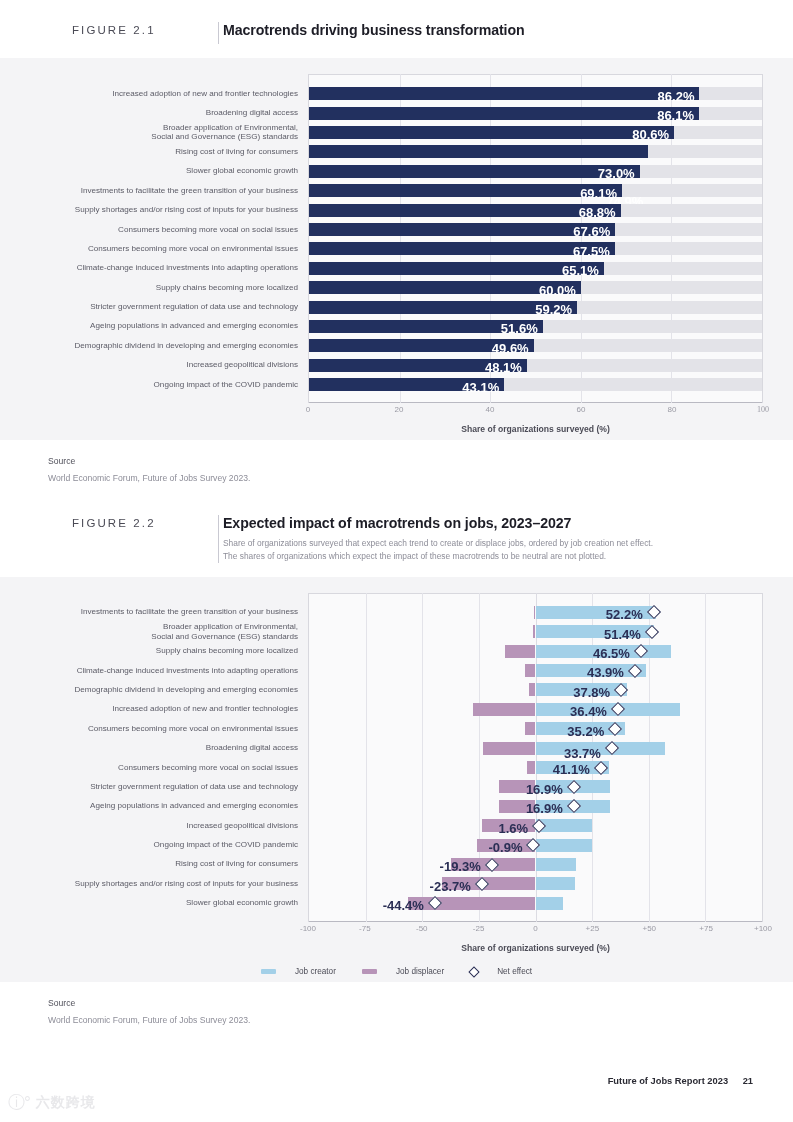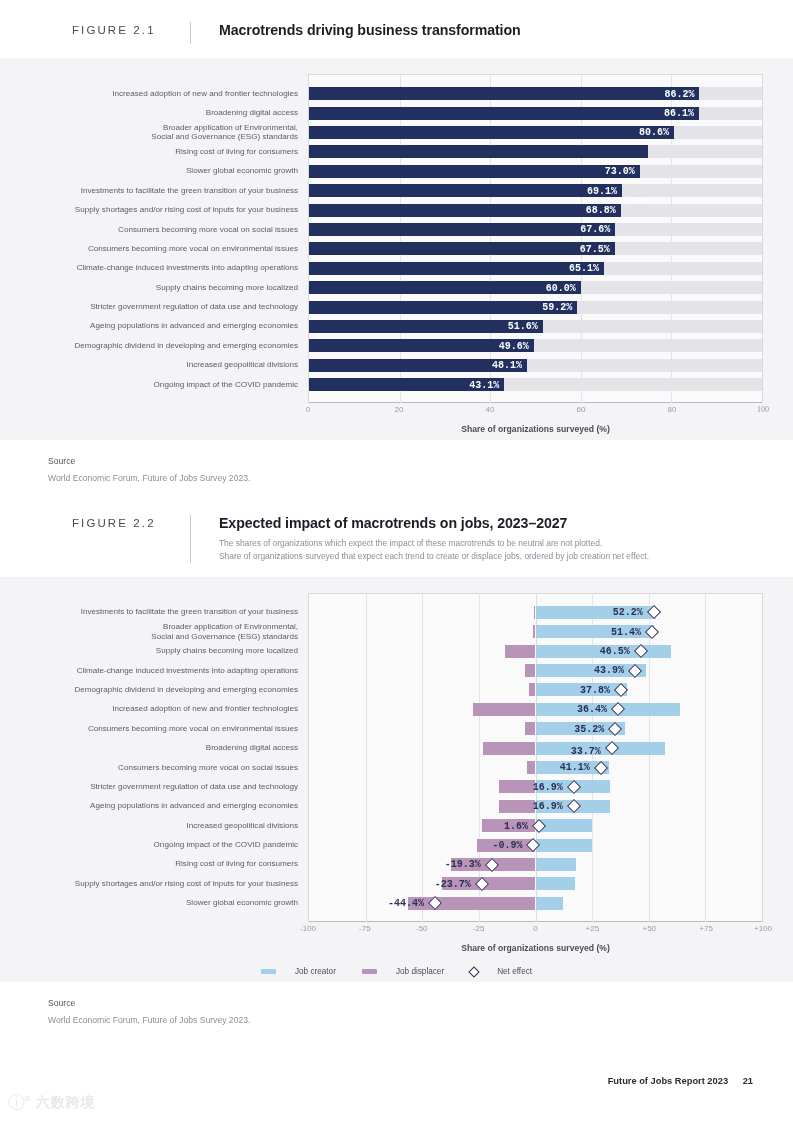--- a/index.html
+++ b/index.html
@@ -14,21 +14,21 @@
   }
 
   
   .figure { position:relative; }
   .fig-header { display:flex; align-items:flex-start; padding:22px 30px 14px 72px; background:#ffffff; }
   .fig-num {
     width:118px; flex:0 0 118px;
     font-size:11.5px; letter-spacing:2.1px; color:#4a4a55;
     font-weight:400; padding-top:2px;
   }
-  .fig-titlewrap { border-left:1px solid #c9c9d2; padding-left:28px; flex:1; }
+  .fig-titlewrap { border-left:1px solid #c9c9d2; padding-left:4px; flex:1;margin-left:28px; }
   .fig-title { font-size:14.2px; font-weight:700; color:#1d1d26; letter-spacing:-0.1px; margin-bottom:6px; }
   .fig-sub { font-size:8.4px; color:#8d8d98; line-height:1.5; }
 
   
   .panel { background:#f4f4f6; padding:0 30px 6px 30px; }
   .panel-inner { display:flex; padding-top:16px; }
   .cat-col { width:278px; flex:0 0 278px; padding-right:10px; }
   .plot-col { flex:1; position:relative; }
 
   .cat-label {
@@ -49,22 +49,22 @@
     background:#e3e3e9;
   }
   .plot-top-rule { position:absolute; left:0; right:0; top:0; height:1px; background:#d8d8de; }
   .plot-bot-rule { position:absolute; left:0; right:0; bottom:0; height:1px; background:#b9b9c2; }
   .track { position:absolute; left:0; right:0; background:#e3e3e8; }
   .bar { position:absolute; }
   .bar-dark { background:#22305f; }
   .bar-blue { background:#a3d0e8; }
   .bar-purple { background:#b794b8; }
   .val {
-    position:absolute; font-size:10px; font-weight:700;
-    white-space:nowrap; line-height:1;font-family:Liberation Mono, monospace;
+    position:absolute; font-size:13px; font-weight:700;
+    white-space:nowrap; line-height:1;
   }
   .val-in { color:#ffffff; }
   .val-net { color:#2b2f55; }
   .diamond {
     position:absolute; width:10px; height:10px;
     background:#ffffff; border:1.3px solid #2b2f55;
     transform:rotate(45deg);
   }
 
   
@@ -273,22 +273,22 @@
     <div class="source-txt">World Economic Forum, Future of Jobs Survey 2023.</div>
   </div>
 </div>
 
 <div class="figure">
 
   <div class="fig-header">
     <div class="fig-num">FIGURE 2.2</div>
     <div class="fig-titlewrap">
       <div class="fig-title">Expected impact of macrotrends on jobs, 2023–2027</div>
+      <div class="fig-sub">Share of organizations surveyed that expect each trend to create or displace jobs, ordered by job creation net effect.</div>
       <div class="fig-sub">The shares of organizations which expect the impact of these macrotrends to be neutral are not plotted.</div>
-      <div class="fig-sub">Share of organizations surveyed that expect each trend to create or displace jobs, ordered by job creation net effect.</div>
     </div>
   </div>
 
   <div class="panel">
     <div class="panel-inner">
       <div class="cat-col" id="cat2" style="padding-top: 10px;">
           <div class="cat-label" style="height: 19.4px;">
             <div>
               <span>Investments to facilitate the green transition of your business</span>
             </div>

